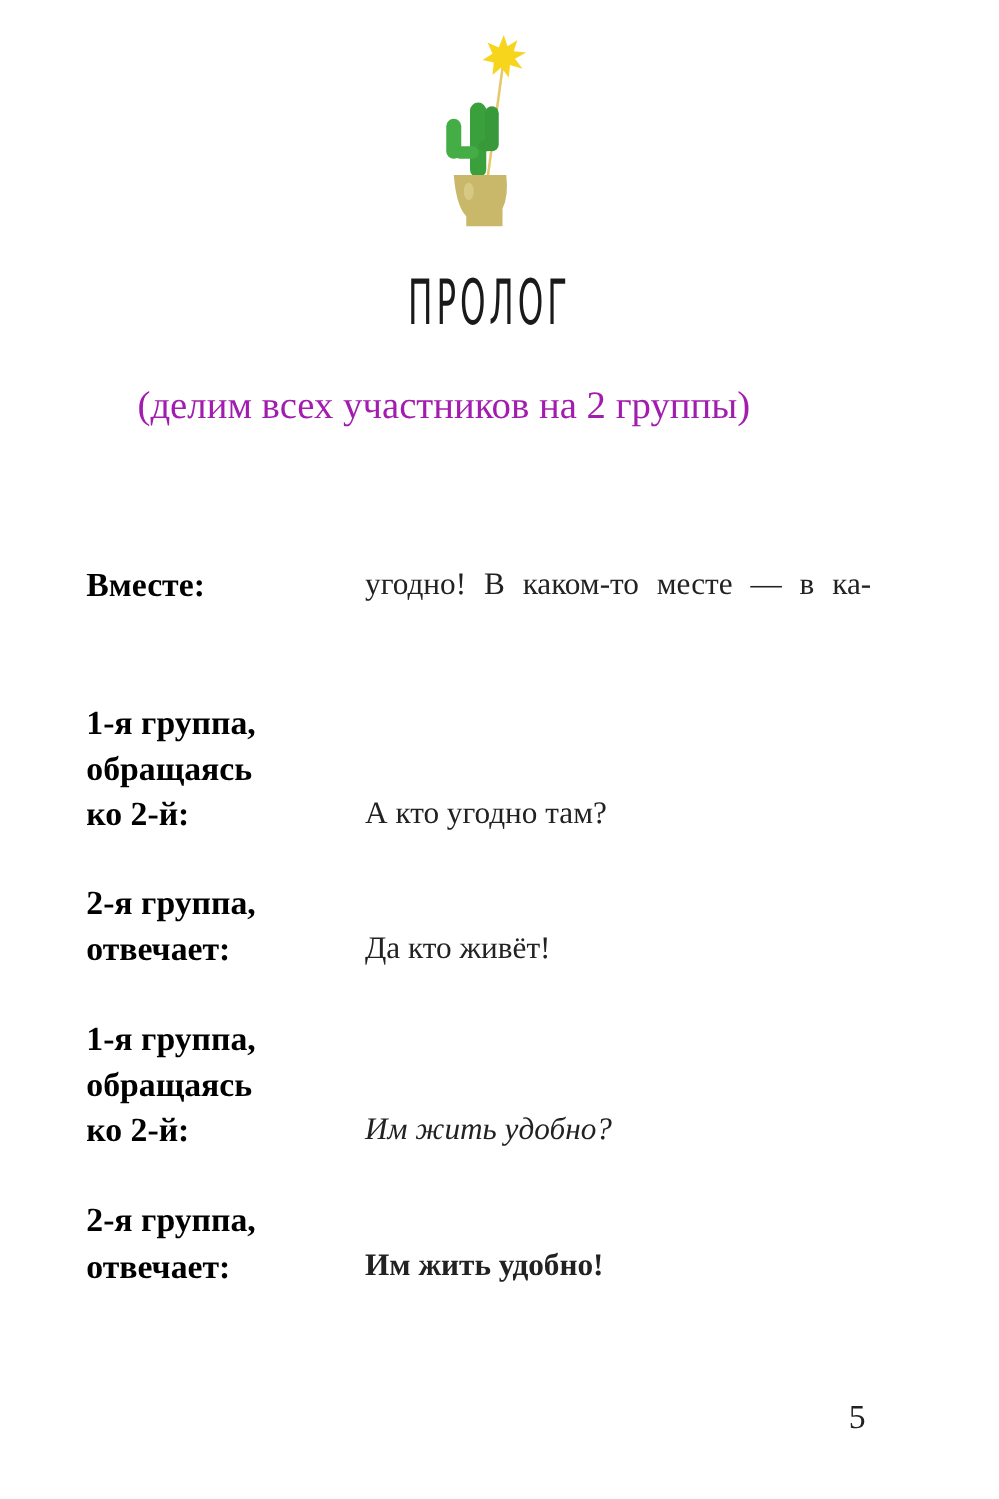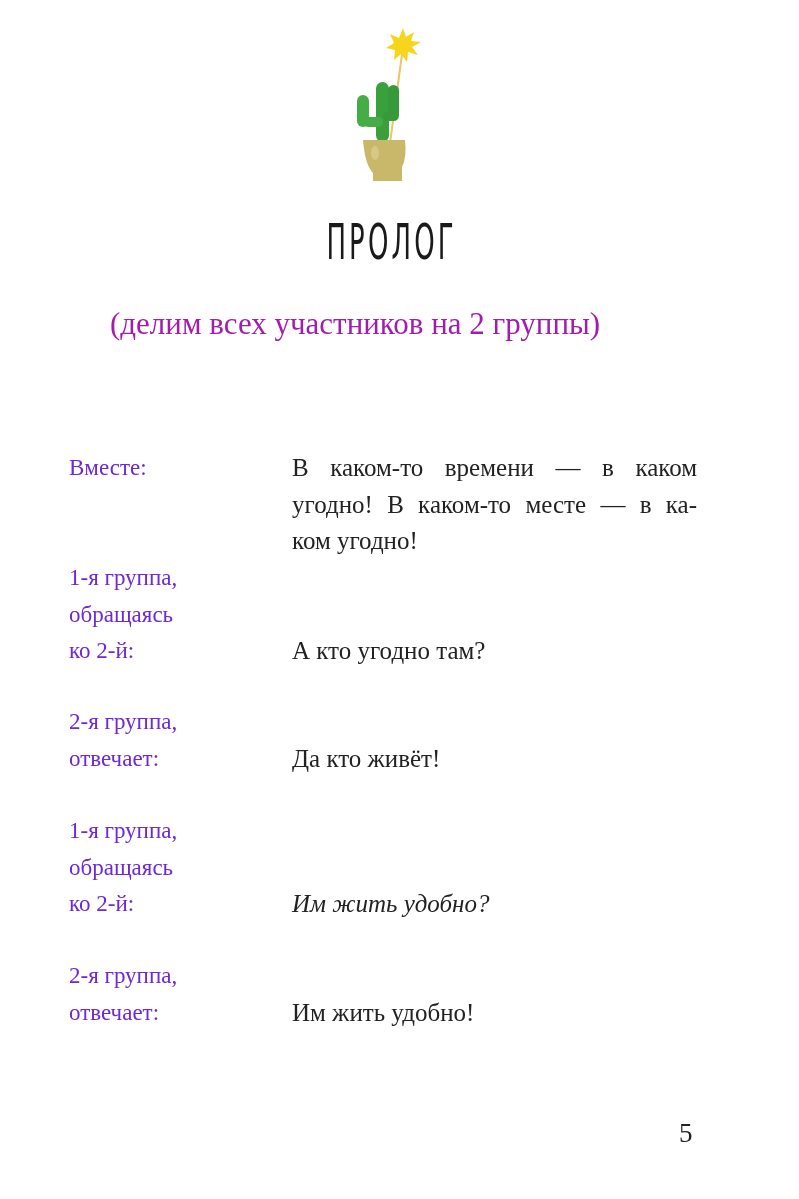--- a/index.html
+++ b/index.html
@@ -15,21 +15,21 @@
       transform: scaleX(0.52); transform-origin: 383px 0;
       line-height: 60px;
     }
     .subtitle {
       position: absolute; left: 110px; top: 302px; width: 560px;
       font-size: 31px; color: #a21caf; line-height: 44px; white-space: nowrap;
     }
     .row { position: absolute; left: 69px; width: 630px; }
     .speaker {
       position: absolute; left: 0; top: 0; width: 210px;
-      font-weight: normal; font-size: 23px; line-height: 36.5px; color: #6d28d9;
+      font-weight: bold; font-size: 27px; line-height: 36.5px; color: #000000;
     }
     .line {
       position: absolute; left: 223px; width: 405px;
       font-size: 25px; line-height: 36.5px; color: #222; text-align: justify;
     }
     .page-number {
       position: absolute; left: 679px; top: 1118px; font-size: 27px; color: #222;
     }
   </style>
 </head>
@@ -54,23 +54,21 @@
 </div>
 
 <div class="title">ПРОЛОГ</div>
 <div class="subtitle">(делим всех участников на 2 группы)</div>
 
 <div class="row" style="top:450px;">
   <div class="speaker">
     <div>Вместе:</div>
   </div>
   <div class="line" style="top:0;">
-    <div style="text-align:justify;text-align-last:justify;">В каком-то времени — в каком</div>
     <div style="text-align:justify;text-align-last:justify;">угодно! В каком-то месте — в ка-</div>
-    <div>ком угодно!</div>
   </div>
 </div>
 
 <div class="row" style="top:560px;">
   <div class="speaker">
     <div>1-я группа,</div>
     <div>обращаясь</div>
     <div>ко 2-й:</div>
   </div>
   <div class="line" style="top:73px;">А кто угодно там?</div>
@@ -91,16 +89,16 @@
     <div>ко 2-й:</div>
   </div>
   <div class="line" style="top:73px;font-style:italic;">Им жить удобно?</div>
 </div>
 
 <div class="row" style="top:958px;">
   <div class="speaker">
     <div>2-я группа,</div>
     <div>отвечает:</div>
   </div>
-  <div class="line" style="top:36.5px;">Им жить удобно!</div>
+  <div class="line" style="top:36.5px;font-weight:bold;">Им жить удобно!</div>
 </div>
 
 <div class="page-number">5</div>
 
 </body></html>

